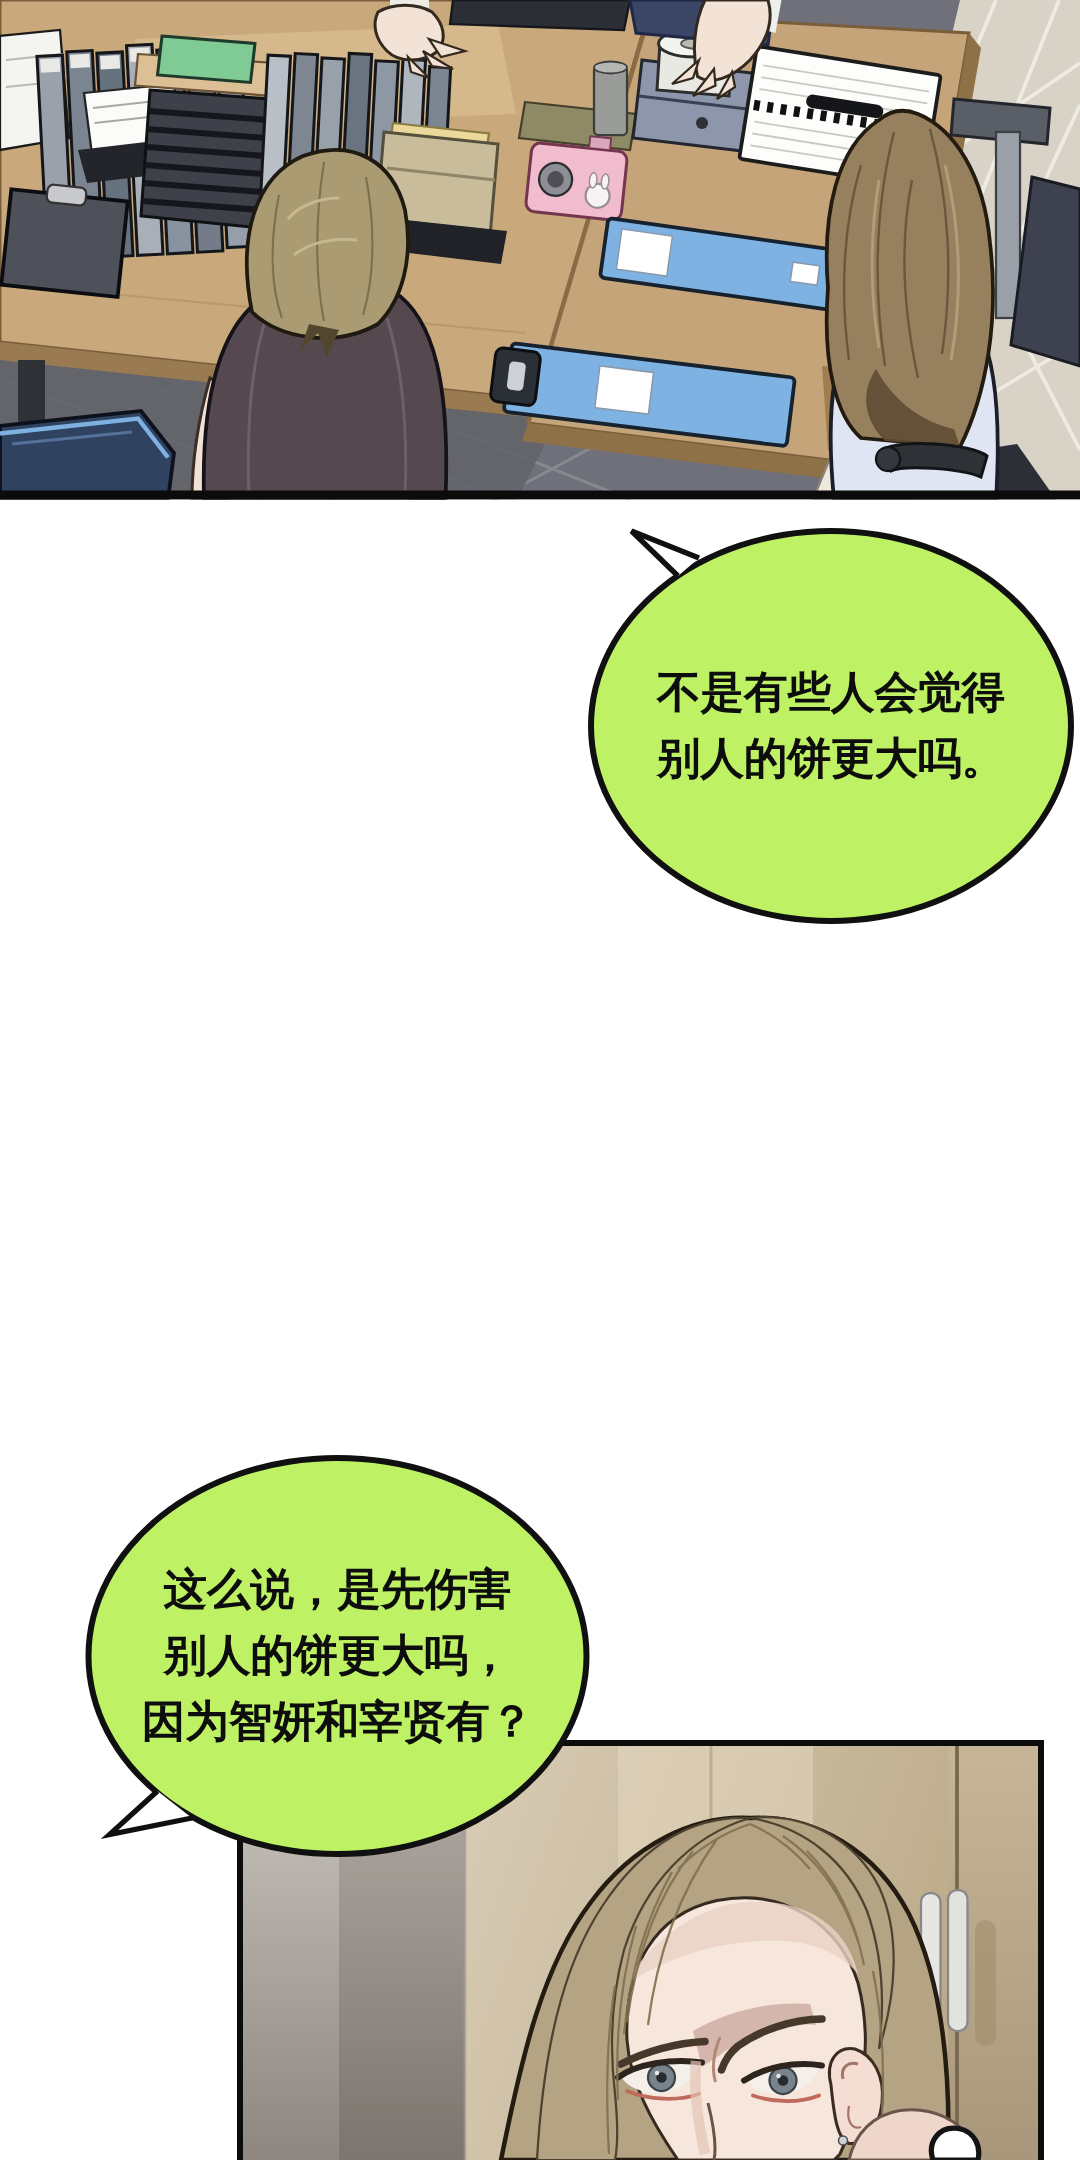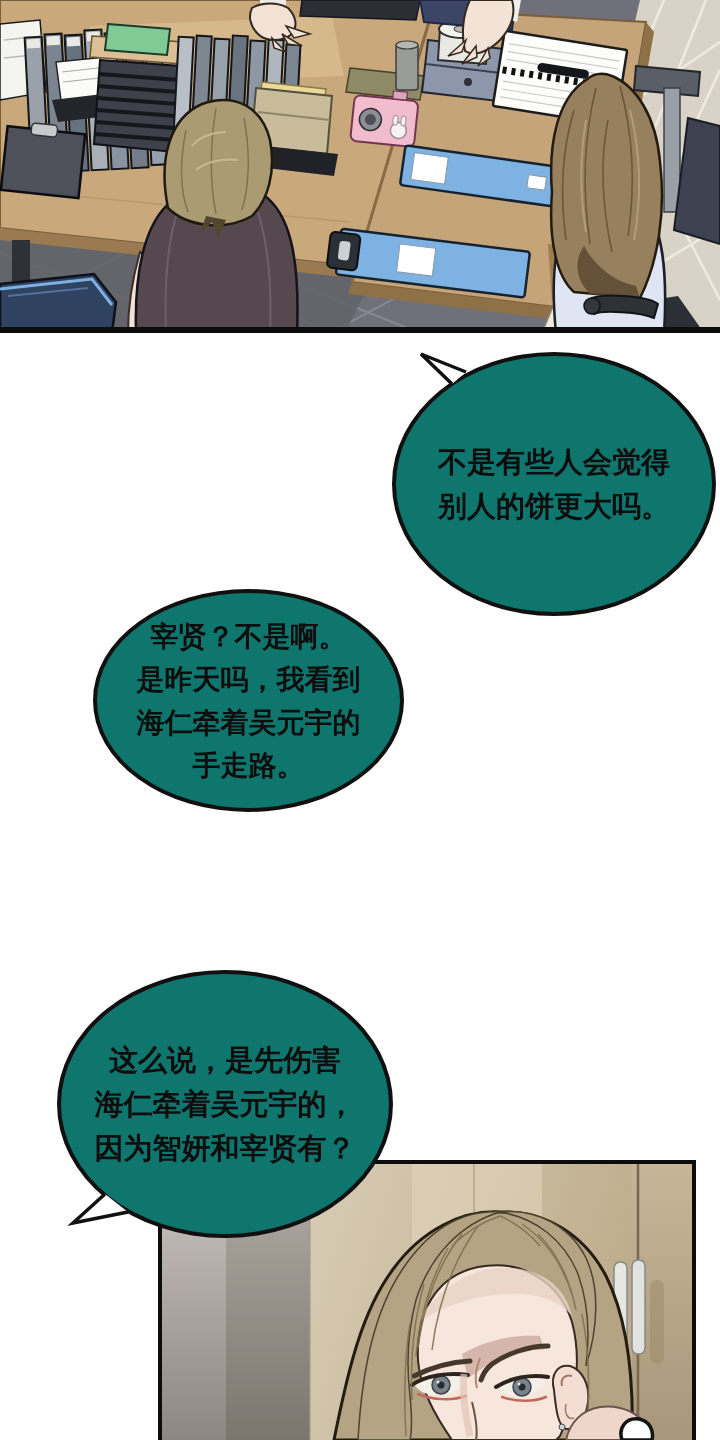--- a/index.html
+++ b/index.html
@@ -4,21 +4,21 @@
 <style>
   html,body{margin:0;padding:0;background:#ffffff;}
   .stage{
     position:relative;width:720px;height:1440px;margin:0 auto;
     background:#ffffff;overflow:hidden;
     font-family:"Liberation Sans","DejaVu Sans",sans-serif;
   }
   .panel-top{position:absolute;left:0;top:0;width:720px;height:333px;}
   .panel-top svg{display:block;}
   .bubble{
-    position:absolute;background:#0f766e;border:4px solid #101010;border-radius:50%;
+    position:absolute;background:#bef264;border:4px solid #101010;border-radius:50%;
     display:flex;align-items:center;justify-content:center;text-align:center;
     box-sizing:border-box;color:#0d0d0d;font-weight:700;z-index:5;
   }
   .bubble p{margin:0;}
   .bubble span{display:block;white-space:nowrap;}
   #bubble1{left:392px;top:352px;width:324px;height:264px;font-size:29px;line-height:44px;}
   #bubble2{left:93px;top:589px;width:311px;height:223px;font-size:28px;line-height:43px;}
   #bubble3{left:57px;top:970px;width:336px;height:268px;font-size:29px;line-height:44px;}
   .tails{position:absolute;left:0;top:0;width:720px;height:1440px;z-index:6;pointer-events:none;}
   .panel-bottom{
@@ -357,33 +357,25 @@
     </svg>
   </div>
 
   <div class="bubble" id="bubble1">
     <p>
       <span>不是有些人会觉得</span>
       <span>别人的饼更大吗。</span>
     </p>
   </div>
 
-  <div class="bubble" id="bubble2">
-    <p>
-      <span>宰贤？不是啊。</span>
-      <span>是昨天吗，我看到</span>
-      <span>海仁牵着吴元宇的</span>
-      <span>手走路。</span>
-    </p>
-  </div>
 
   <div class="bubble" id="bubble3">
     <p>
       <span>这么说，是先伤害</span>
-      <span>海仁牵着吴元宇的，</span>
+      <span>别人的饼更大吗，</span>
       <span>因为智妍和宰贤有？</span>
     </p>
   </div>
 
   <svg class="tails" viewBox="0 0 720 1440">
     <path d="M466,372 L421,354 L452,384" fill="#ffffff" stroke="#101010" stroke-width="3.5" stroke-linejoin="miter"></path>
     <path d="M105,1194 L73,1223 L128,1212" fill="#ffffff" stroke="#101010" stroke-width="3.5" stroke-linejoin="miter"></path>
   </svg>
 
 </div>

